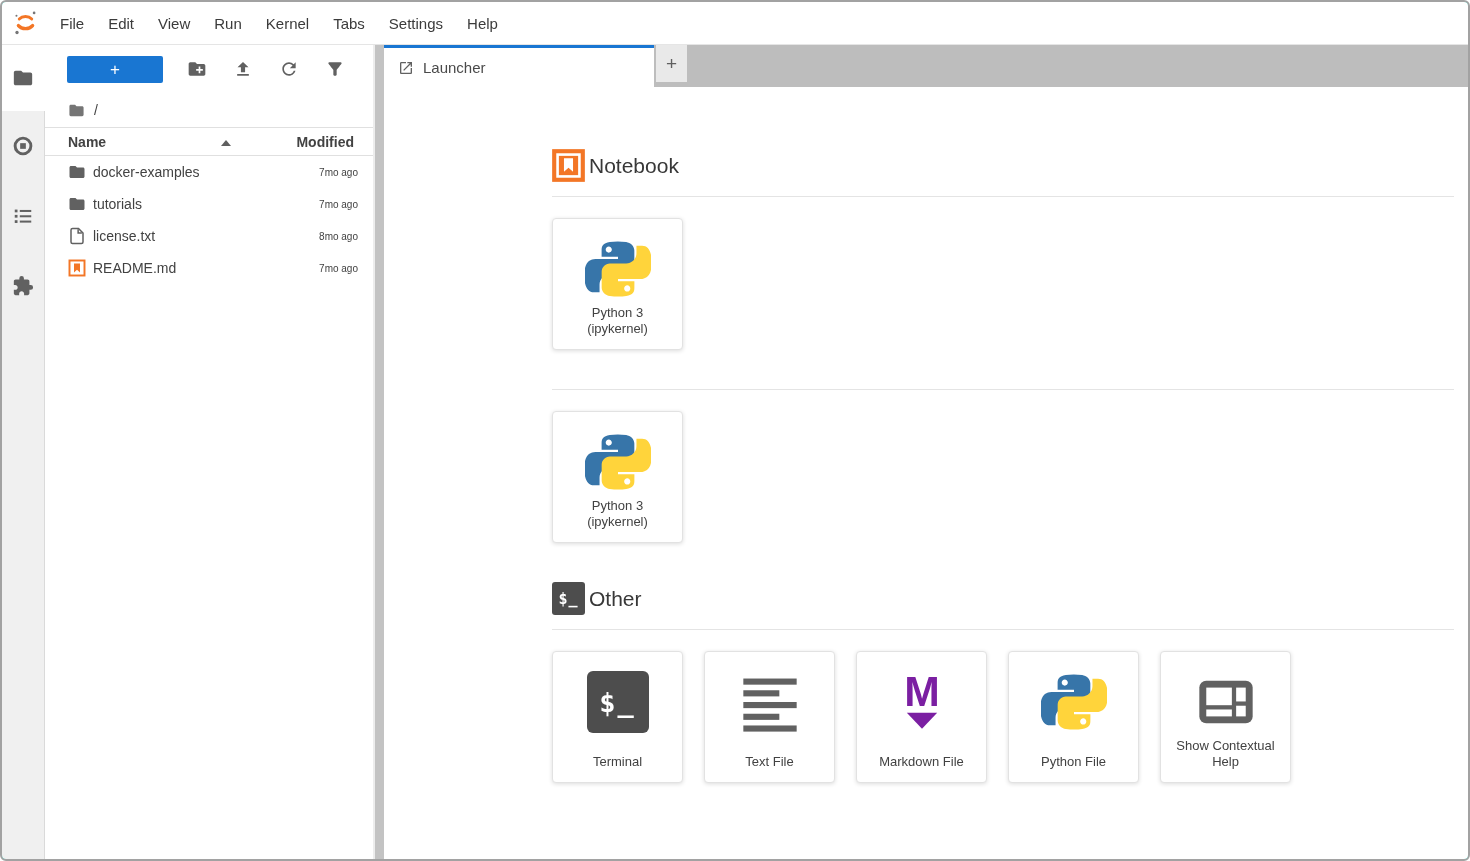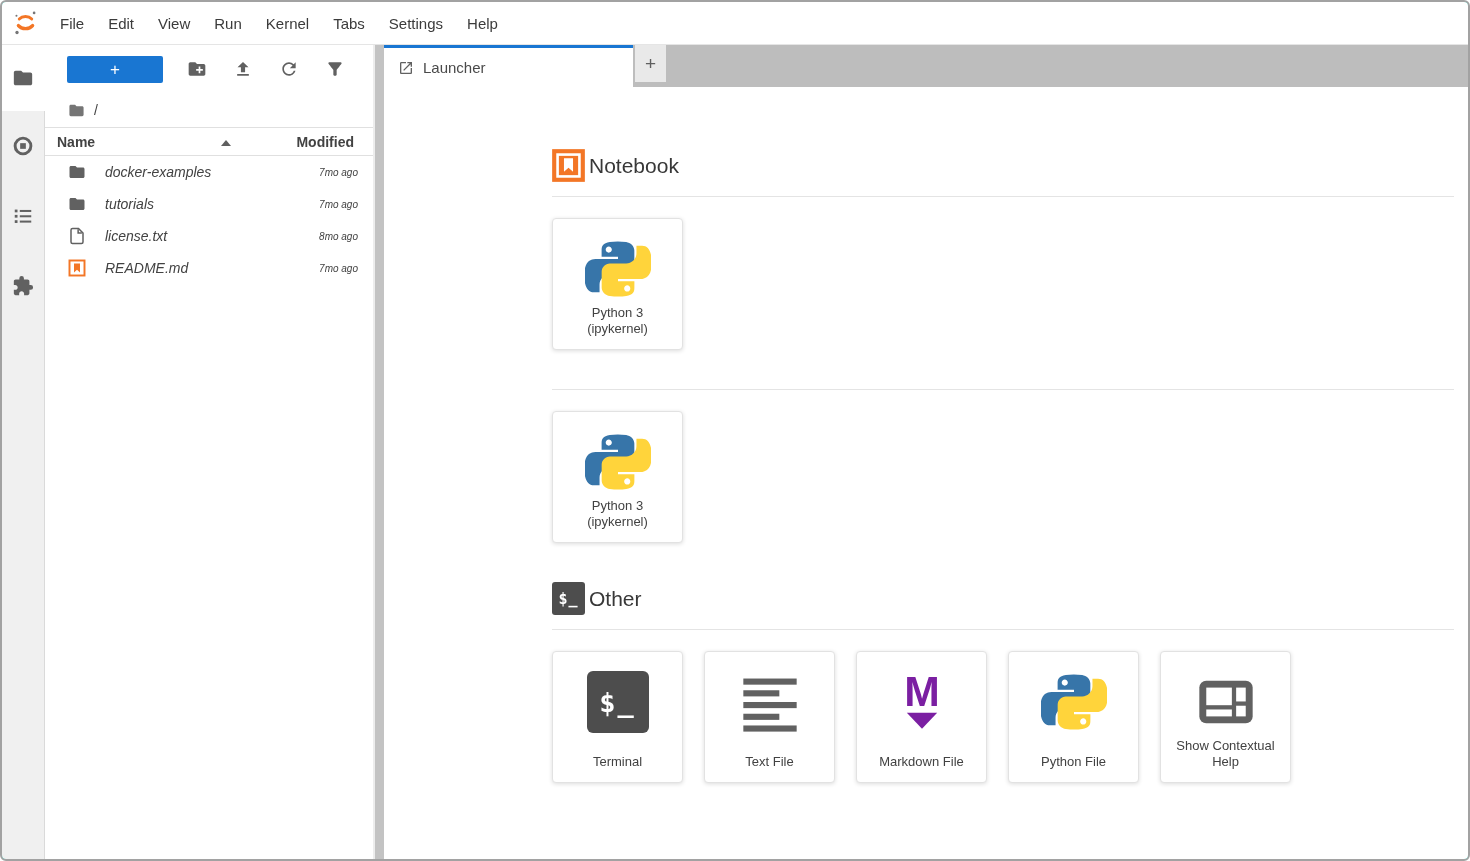--- a/index.html
+++ b/index.html
@@ -36,36 +36,36 @@
   
   .file-browser{width:328px;background:#fff;flex:0 0 auto;display:flex;flex-direction:column;}
   .fb-toolbar{height:48px;display:flex;align-items:center;padding:0 16px 0 22px;}
   .new-launcher-btn{width:96px;height:27px;background:var(--accent-blue);color:#fff;border:none;border-radius:2px;font-size:17px;line-height:25px;cursor:pointer;}
   .fb-tools{display:flex;margin-left:auto;gap:26px;padding-right:12px;}
   .tool-btn{background:none;border:none;padding:0;cursor:pointer;display:flex;align-items:center;}
   .tool-btn svg{width:20px;height:20px;fill:var(--icon-gray);}
   .breadcrumbs{height:34px;display:flex;align-items:center;padding-left:23px;gap:9px;}
   .breadcrumbs svg{width:17px;height:17px;fill:#757575;}
   .breadcrumbs .crumb{font-size:14px;color:#424242;}
-  .fb-header{position:relative;height:29px;border-top:1px solid #e0e0e0;border-bottom:1px solid #e0e0e0;display:flex;align-items:center;padding-left:12px;font-size:14px;font-weight:bold;color:#424242;}
+  .fb-header{position:relative;height:29px;border-top:1px solid #e0e0e0;border-bottom:1px solid #e0e0e0;display:flex;align-items:center;padding-left:23px;font-size:14px;font-weight:bold;color:#424242;}
   .sort-caret{position:absolute;left:176px;top:12px;width:0;height:0;border-left:5px solid transparent;border-right:5px solid transparent;border-bottom:6px solid #5f5f5f;}
   .col-modified{position:absolute;right:19px;}
   .fb-list{flex:1;}
-  .fb-row{height:32px;display:flex;align-items:center;padding:0 15px 0 23px;gap:19px;cursor:pointer;font-style:italic;}
+  .fb-row{height:32px;display:flex;align-items:center;padding:0 15px 0 23px;gap:7px;cursor:pointer;}
   .fb-row svg{width:18px;height:18px;flex:0 0 auto;}
   .fb-row .fname{font-size:14px;color:#424242;white-space:nowrap;}
   .fb-row .ftime{margin-left:auto;font-size:10px;color:#424242;}
 
   
   .splitter{width:11px;background:#c3c3c3;border-left:2px solid #ededed;flex:0 0 auto;cursor:col-resize;}
 
   
   .dock{flex:1;display:flex;flex-direction:column;min-width:0;background:#fff;}
   .tabbar{height:42px;background:var(--tabbar-gray);display:flex;align-items:stretch;flex:0 0 auto;}
-  .tab{width:249px;background:#fff;border-top:3px solid var(--accent-blue);display:flex;align-items:center;gap:9px;padding:0 14px;cursor:pointer;}
+  .tab{width:270px;background:#fff;border-top:3px solid var(--accent-blue);display:flex;align-items:center;gap:9px;padding:0 14px;cursor:pointer;}
   .tab svg{width:16px;height:16px;fill:var(--icon-gray);}
   .tab .tab-label{font-size:15px;color:#4a4a4a;}
   .new-tab-btn{width:33px;height:38px;margin-left:1px;background:#e9e9e9;border:1px solid #bdbdbd;border-top:none;color:#5f5f5f;font-size:19px;cursor:pointer;display:flex;align-items:center;justify-content:center;}
 
   
   .launcher{flex:1;overflow:hidden;padding:62px 10px 0 168px;}
   .section{margin-bottom:39px;}
   .section-header{display:flex;align-items:center;gap:4px;}
   .section-title{font-size:21px;color:#383838;}
   .section-divider{border-bottom:1px solid #e4e4e4;margin-top:14px;margin-right:4px;}

